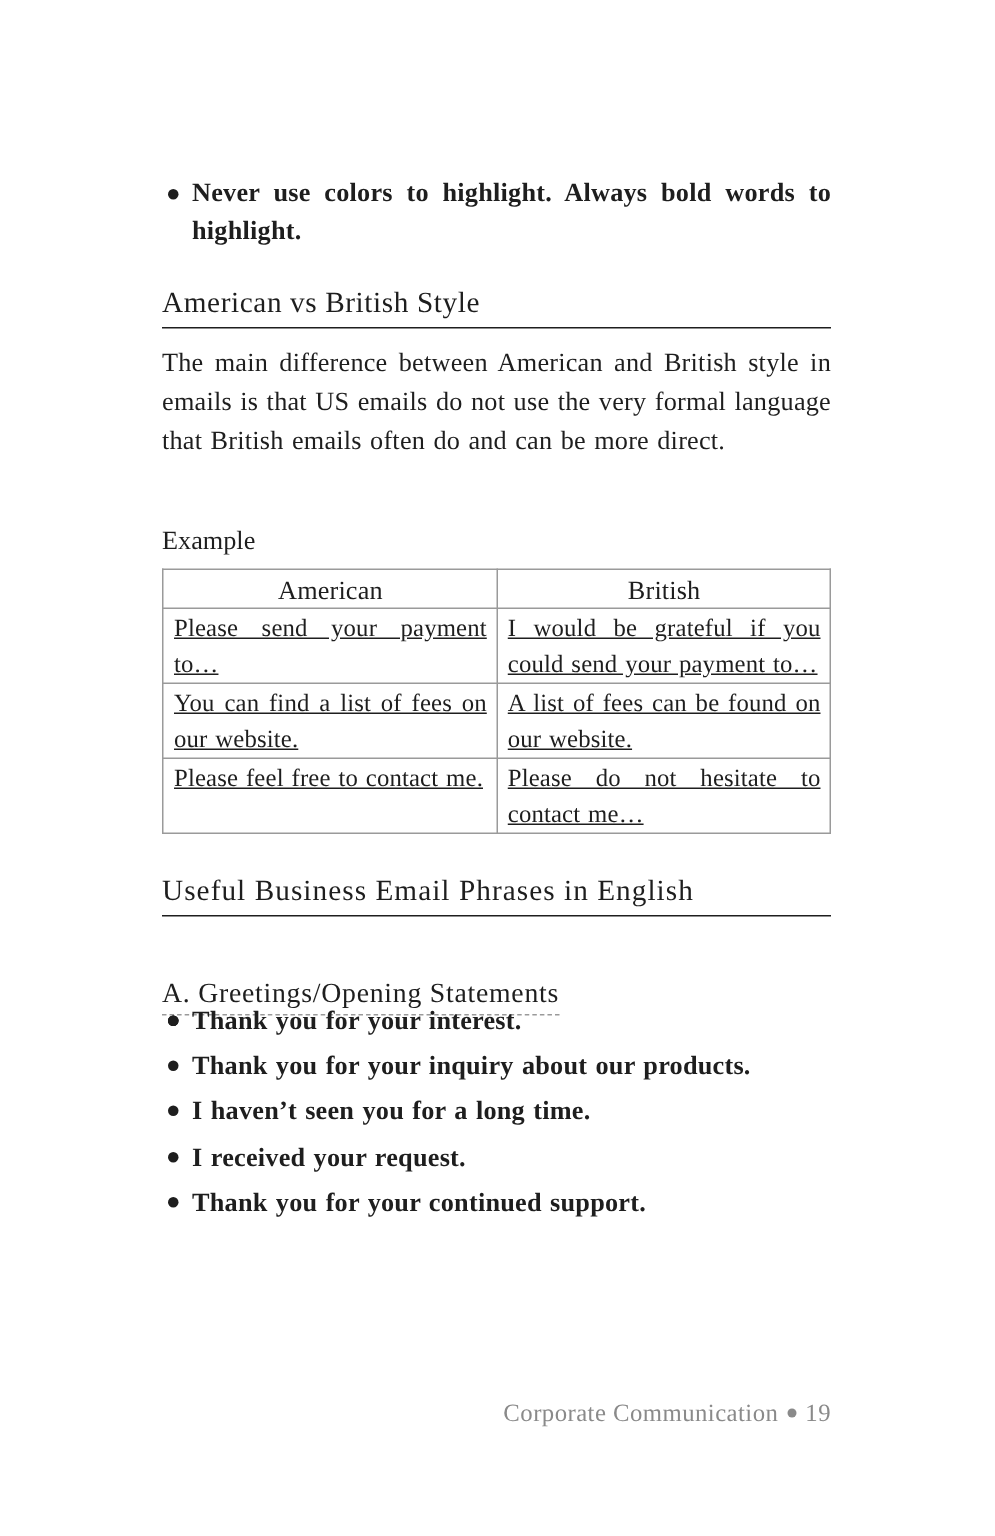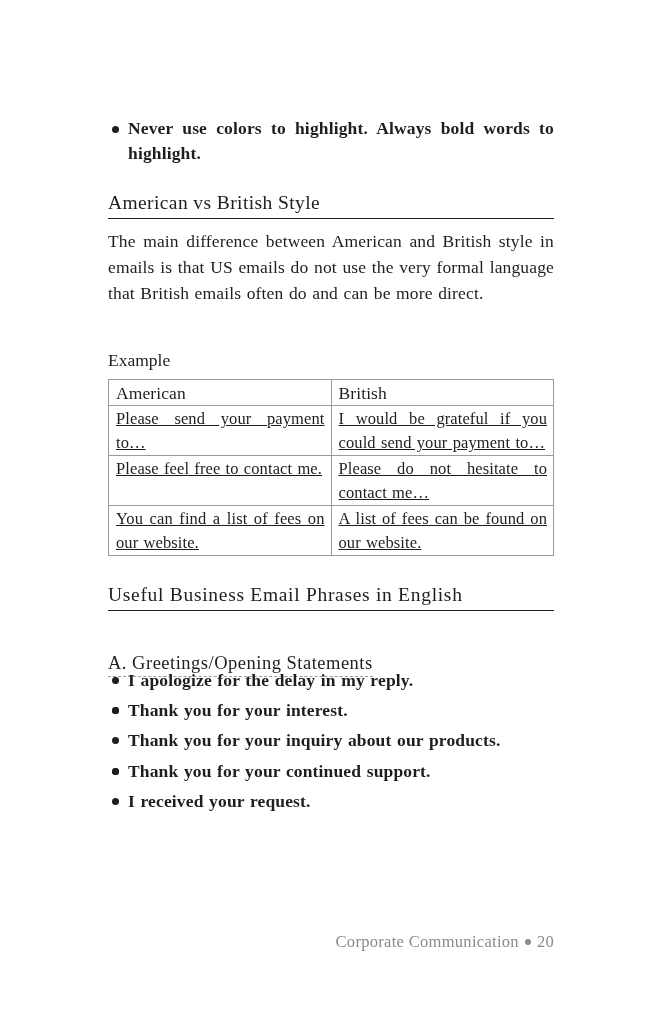--- a/index.html
+++ b/index.html
@@ -83,21 +83,21 @@
     table.compare td, table.compare th {
       border: 1px solid #9a9a9a;
       padding: 1px 6px 0 7px;
       vertical-align: top;
       text-align: justify;
       font-weight: normal;
       line-height: 24px;
       word-spacing: 1px;
     }
     table.compare th {
-      text-align: left;
+      text-align: center;
       height: 24px;
       font-size: 17.5px;
     }
     table.compare td { height: 48px; text-decoration: underline; }
     table.compare col.c1 { width: 223px; }
     table.compare col.c2 { width: 223px; }
     .sub-heading {
       position: absolute;
       top: 651px;
       font-size: 18.5px;
@@ -165,61 +165,61 @@
         <th>American</th>
         <th>British</th>
       </tr>
     </thead>
     <tbody>
       <tr>
         <td>Please send your payment to…</td>
         <td>I would be grateful if you could send your payment to…</td>
       </tr>
       <tr>
+        <td>You can find a list of fees on our website.</td>
+        <td>A list of fees can be found on our website.</td>
+      </tr>
+      <tr>
         <td>Please feel free to contact me.</td>
         <td>Please do not hesitate to contact me…</td>
       </tr>
-      <tr>
-        <td>You can find a list of fees on our website.</td>
-        <td>A list of fees can be found on our website.</td>
-      </tr>
     </tbody>
   </table>
 
   <div class="section-heading h-useful">Useful Business Email Phrases in English</div>
 
   <div class="sub-heading">A. Greetings/Opening Statements</div>
 
   <ul class="bullet-list greetings-list">
     <li class="bullet-item">
       <span class="bullet-dot"></span>
-      <span>I apologize for the delay in my reply.</span>
     </li>
     <li class="bullet-item">
       <span class="bullet-dot"></span>
     </li>
     <li class="bullet-item">
       <span class="bullet-dot"></span>
       <span>Thank you for your interest.</span>
     </li>
     <li class="bullet-item">
       <span class="bullet-dot"></span>
       <span>Thank you for your inquiry about our products.</span>
     </li>
     <li class="bullet-item">
       <span class="bullet-dot"></span>
+      <span>I haven’t seen you for a long time.</span>
+    </li>
+    <li class="bullet-item">
+      <span class="bullet-dot"></span>
+      <span>I received your request.</span>
     </li>
     <li class="bullet-item">
       <span class="bullet-dot"></span>
       <span>Thank you for your continued support.</span>
-    </li>
-    <li class="bullet-item">
-      <span class="bullet-dot"></span>
-      <span>I received your request.</span>
     </li>
   </ul>
 </div>
 
 <div class="footer">
   <span>Corporate Communication</span>
   <span class="footer-dot"></span>
-  <span>20</span>
+  <span>19</span>
 </div>
 
 </body></html>

